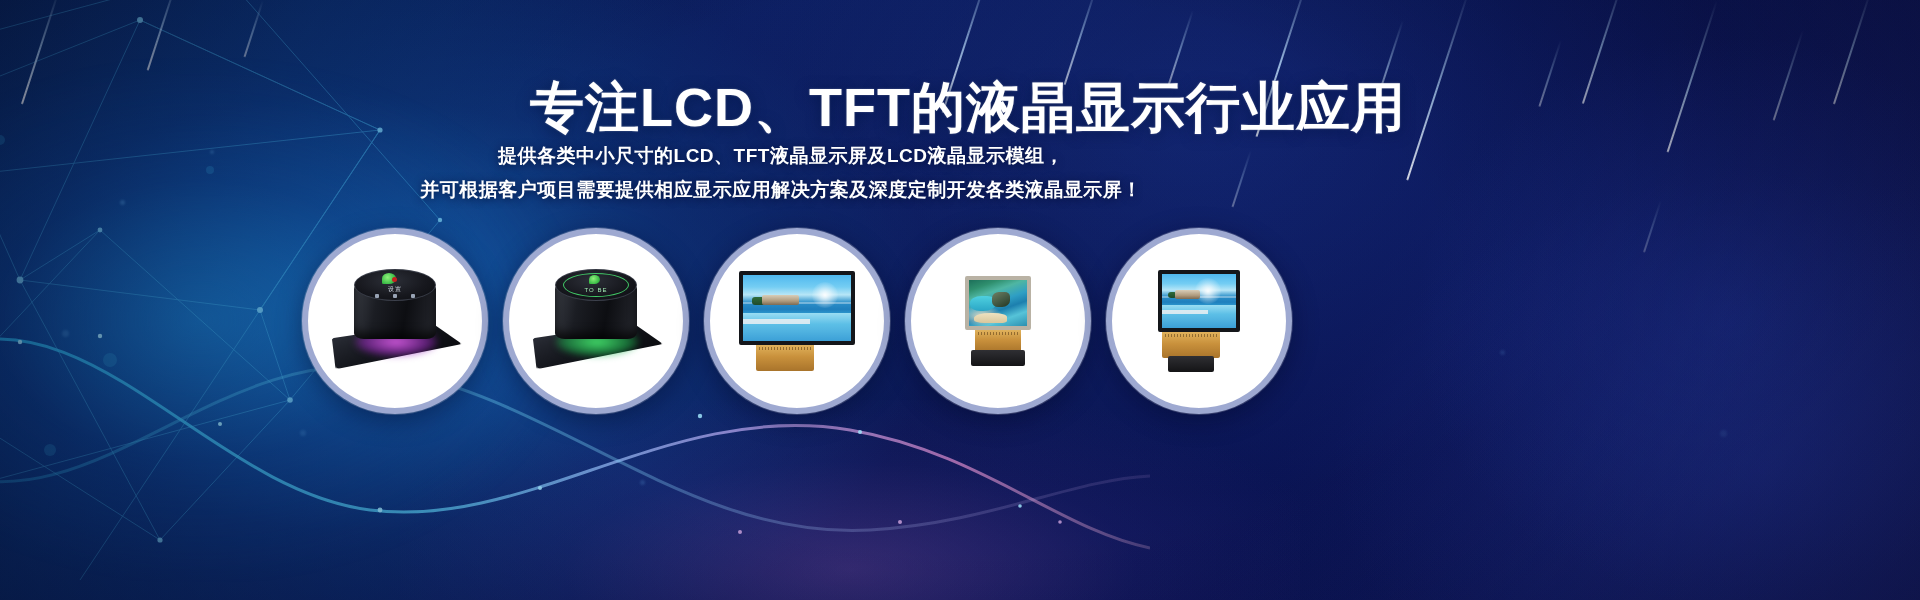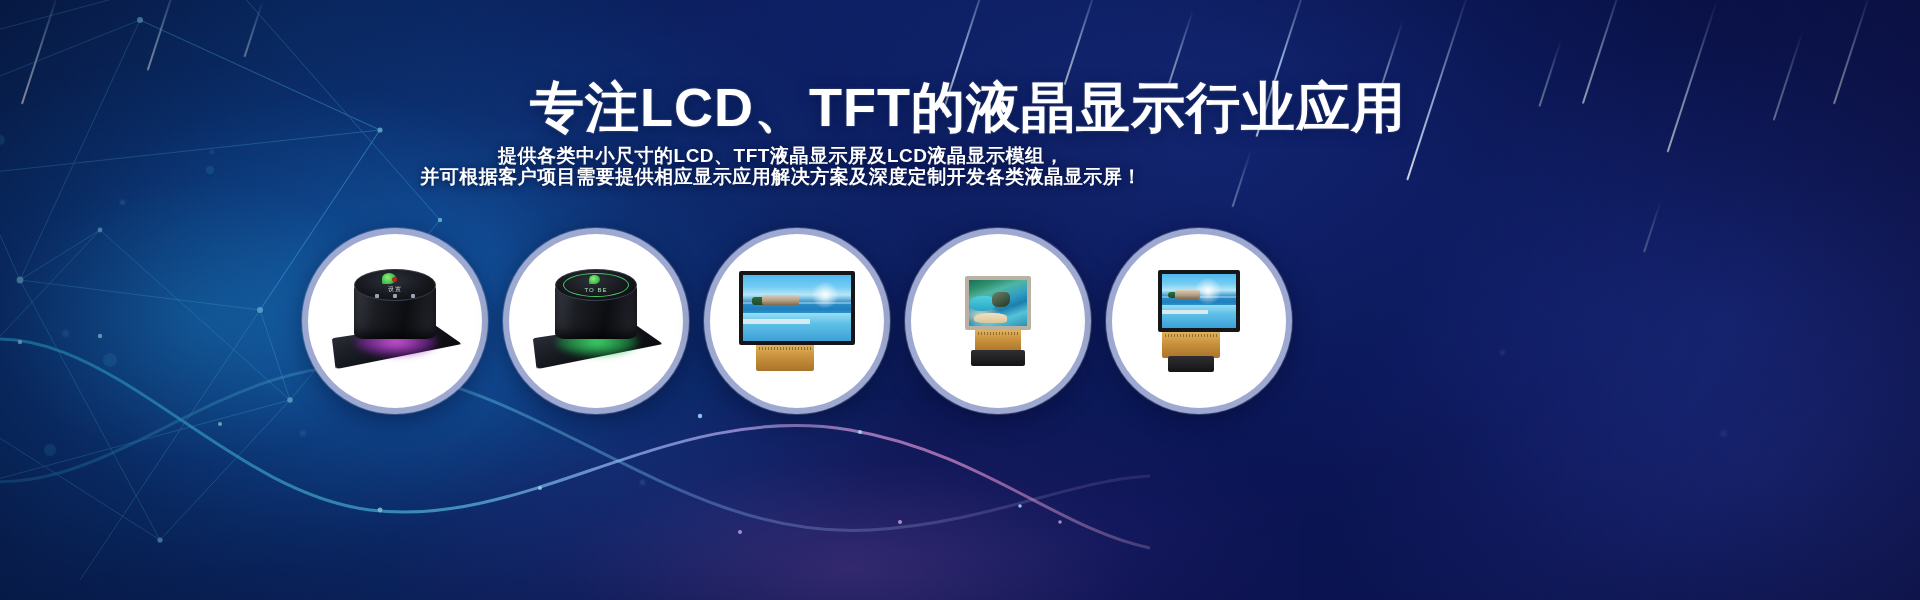--- a/index.html
+++ b/index.html
@@ -64,21 +64,21 @@
   .headline {
     position:absolute; top:72px; left:8px; width:1920px; text-align:center;
     color:#ffffff; font-size:54px; font-weight:bold; letter-spacing:1px;
     text-shadow:0 2px 14px rgba(0,20,70,0.75), 0 0 2px rgba(255,255,255,0.4);
     white-space:nowrap;
   }
   .sub { position:absolute; left:0; width:1562px; text-align:center;
     color:#ffffff; font-size:19px; font-weight:bold; letter-spacing:0.5px;
     text-shadow:0 1px 8px rgba(0,12,50,0.85); white-space:nowrap; }
   .sub-1 { top:143px; }
-  .sub-2 { top:164px; }
+  .sub-2 { top:177px; }
 
   
   .circles { position:absolute; top:228px; left:0; width:1920px; height:190px; }
   .circle {
     position:absolute; top:0; width:186px; height:186px; border-radius:50%;
     background:#ffffff;
     border:6px solid rgba(150,162,205,0.92);
     box-shadow:0 0 0 1px rgba(255,255,255,0.18), 0 6px 26px rgba(2,6,40,0.45);
     display:flex; align-items:center; justify-content:center; overflow:hidden;
   }

